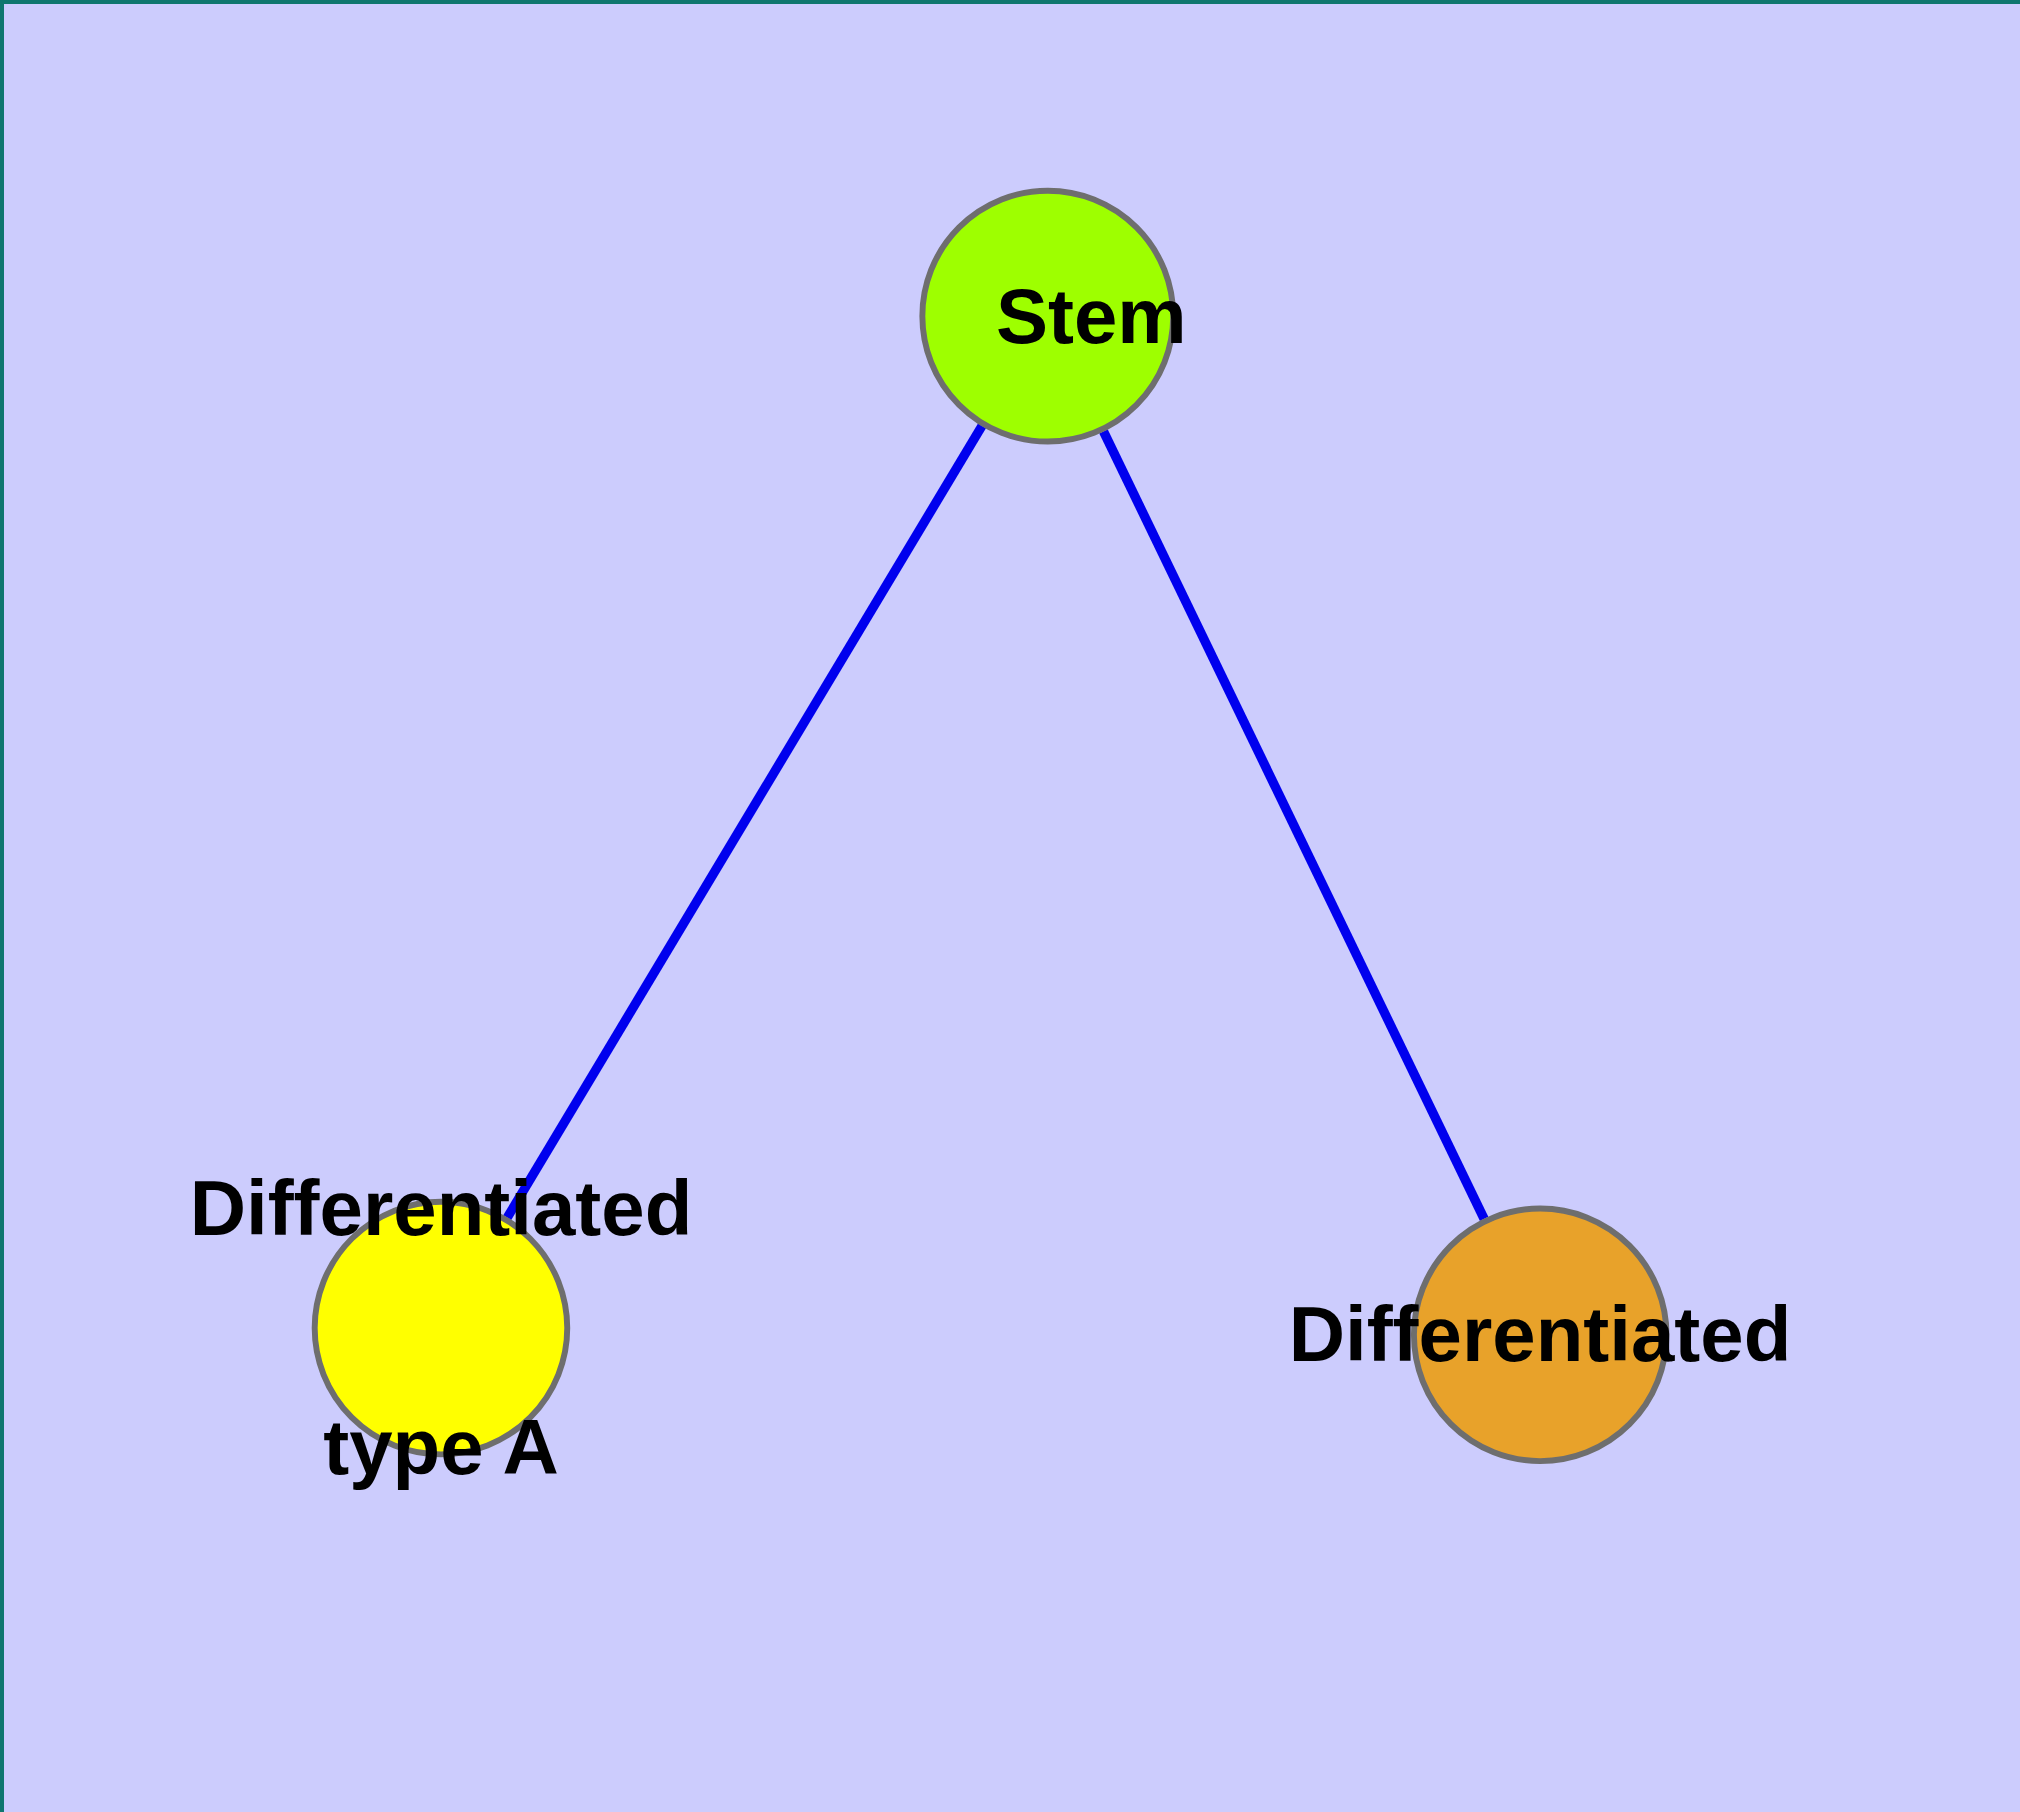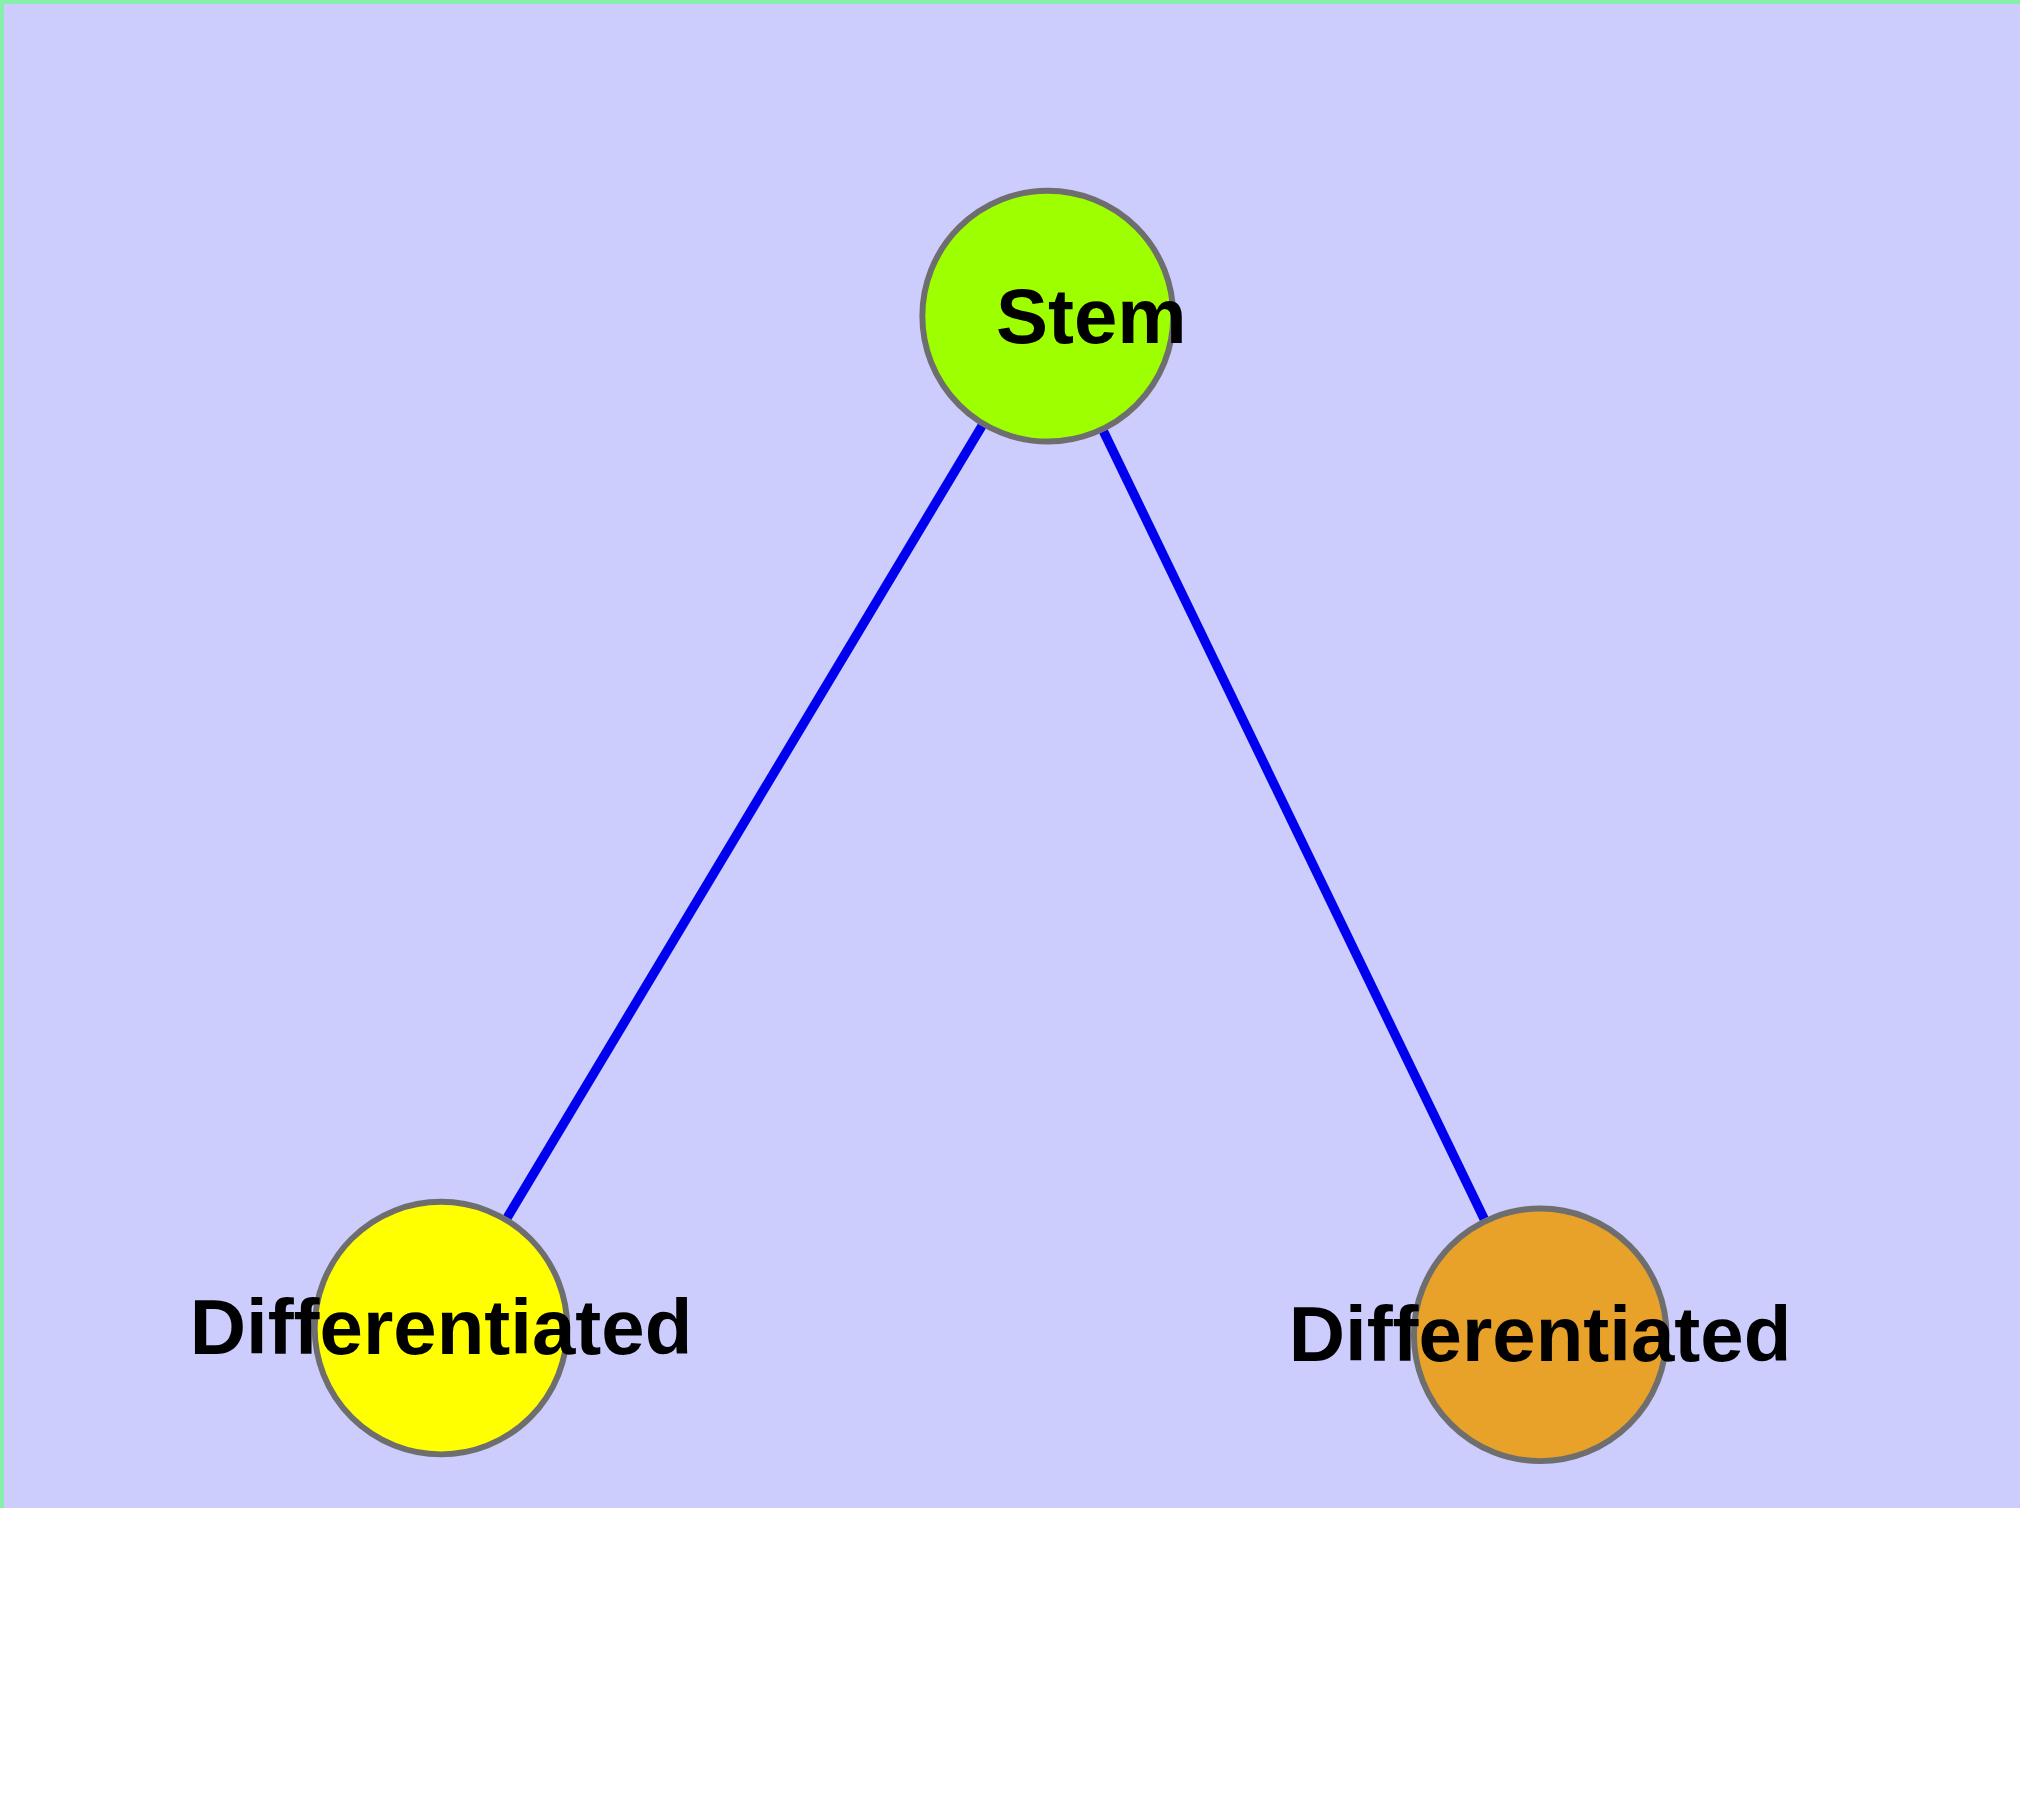--- a/index.html
+++ b/index.html
@@ -3,22 +3,22 @@
 <meta charset="utf-8">
 <style>
   html, body {
     margin: 0;
     padding: 0;
     background: #ffffff;
   }
   #stage {
     position: relative;
     width: 2021px;
-    height: 1508px;
-    background: #86efac;
+    height: 1812px;
+    background: #0f766e;
     overflow: hidden;
     font-family: "Liberation Sans", sans-serif;
   }
   #canvas-bg {
     position: absolute;
     left: 4.2px;
     top: 4.2px;
     width: 2016px;
     height: 1808px;
     background: #ccccfd;
@@ -75,20 +75,21 @@
     <circle cx="520" cy="1567" r="149" fill="#ffff00" stroke="#6e6e6e" stroke-width="7"></circle>
     <circle cx="1817" cy="1575" r="149" fill="#e8a22a" stroke="#6e6e6e" stroke-width="7"></circle>
   </svg>
 
   <div class="node-label label-stem">
     <span>Stem</span>
   </div>
 
   <div class="node-label label-a">
     <div>Differentiated</div>
+    <div>type A</div>
   </div>
 
   <div class="node-label label-b">
     <div>Differentiated</div>
   </div>
 
 </div>
 
 
 </body></html>

